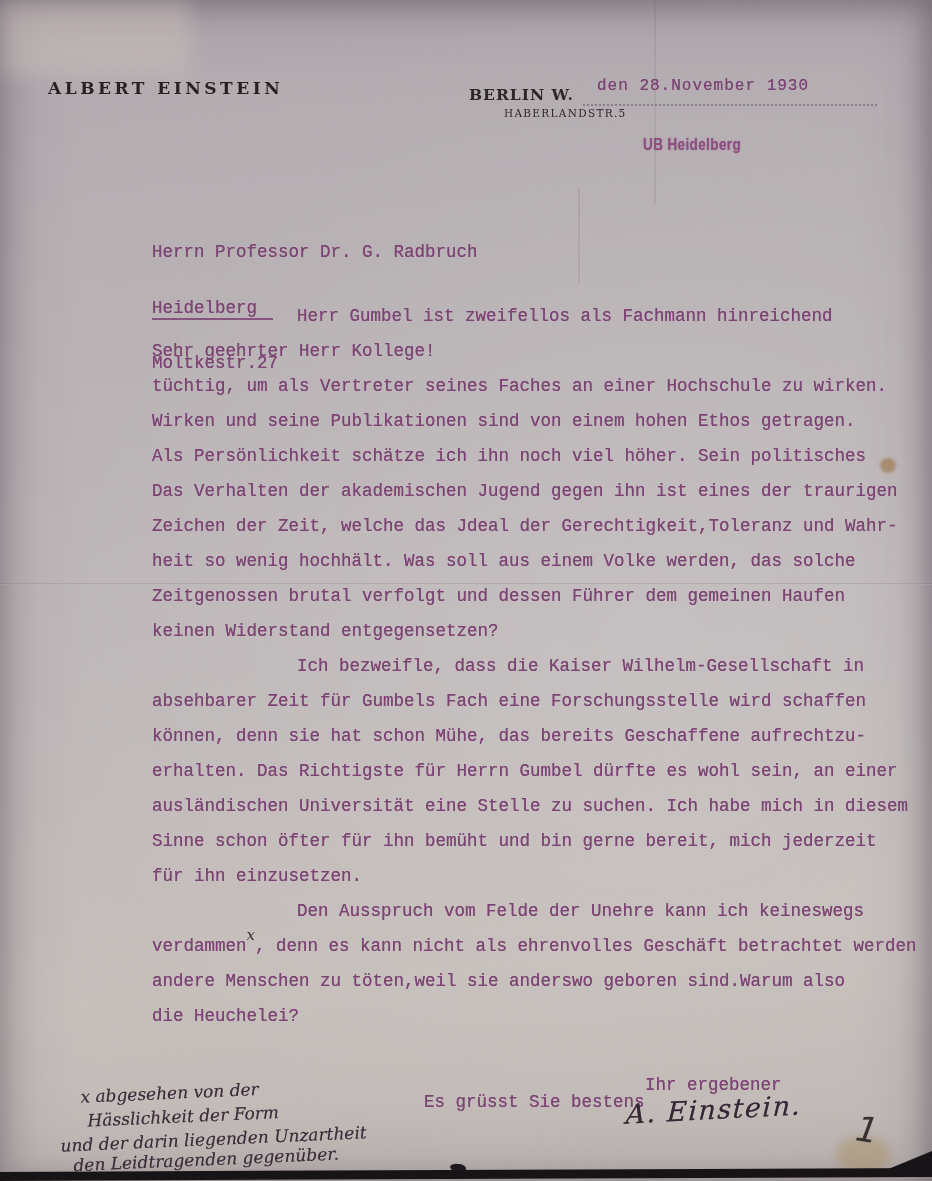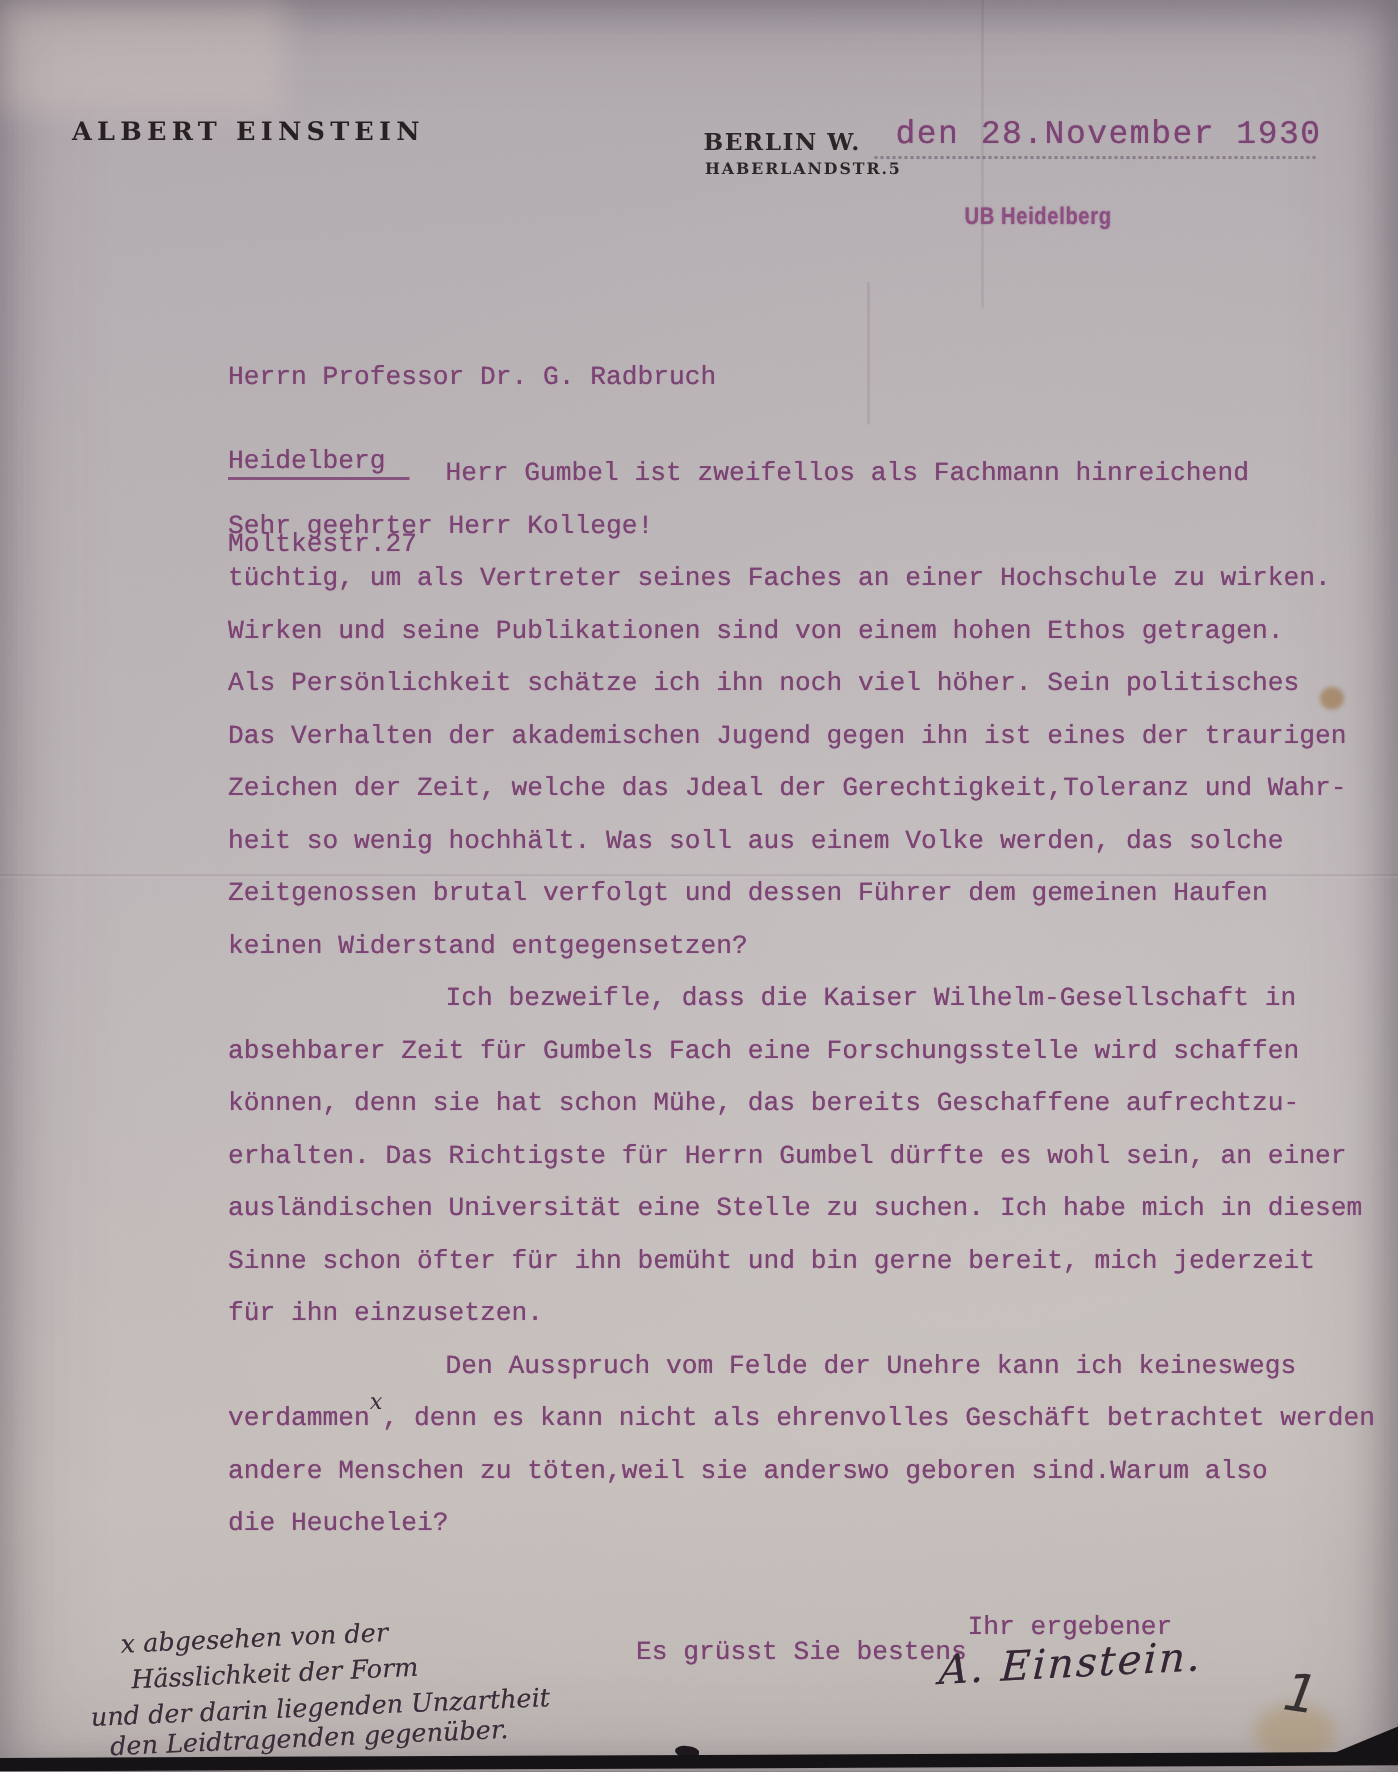--- a/index.html
+++ b/index.html
@@ -18,23 +18,23 @@
     font-family:"Liberation Mono",monospace;
   }
   .abs{position:absolute;}
   
   .lh-name{left:48px;top:78px;font-family:"DejaVu Serif",serif;font-weight:700;
     font-size:17px;letter-spacing:3.5px;color:#251e21;}
   .lh-city{left:469px;top:85px;font-family:"DejaVu Serif",serif;font-weight:700;
     font-size:15.5px;letter-spacing:1px;color:#2b2427;}
   .lh-dotline{left:583px;top:86px;width:294px;height:18px;
     border-bottom:2px dotted rgba(118,108,124,.75);}
-  .lh-date{left:597px;top:77px;font-size:22px;letter-spacing:1px;color:#7b4173;
+  .lh-date{left:597px;top:77px;font-size:16px;letter-spacing:1px;color:#7b4173;
     text-shadow:0 0 .6px rgba(123,65,115,.85);white-space:pre;}
-  .lh-street{left:470px;top:107px;font-family:"DejaVu Serif",serif;font-weight:700;
+  .lh-street{left:504px;top:107px;font-family:"DejaVu Serif",serif;font-weight:400;
     font-size:10.5px;letter-spacing:1.3px;color:#2b2427;}
   .lh-stamp{left:643px;top:136px;font-family:"Liberation Sans",sans-serif;font-weight:700;
     font-size:16px;letter-spacing:.5px;color:#8c4d80;transform:scaleX(.84);
     transform-origin:left center;text-shadow:0 0 1.3px rgba(140,77,128,.8);}
   
   .address{left:152px;top:206px;font-size:17.5px;line-height:18.5px;color:#7b4173;
     text-shadow:0 0 .5px rgba(123,65,115,.85);white-space:pre;}
   .address .ul{border-bottom:2px solid rgba(123,65,115,.85);padding-right:16px;}
   
   .body-block{left:152px;top:306px;width:778px;font-size:17.5px;color:#7b4173;

